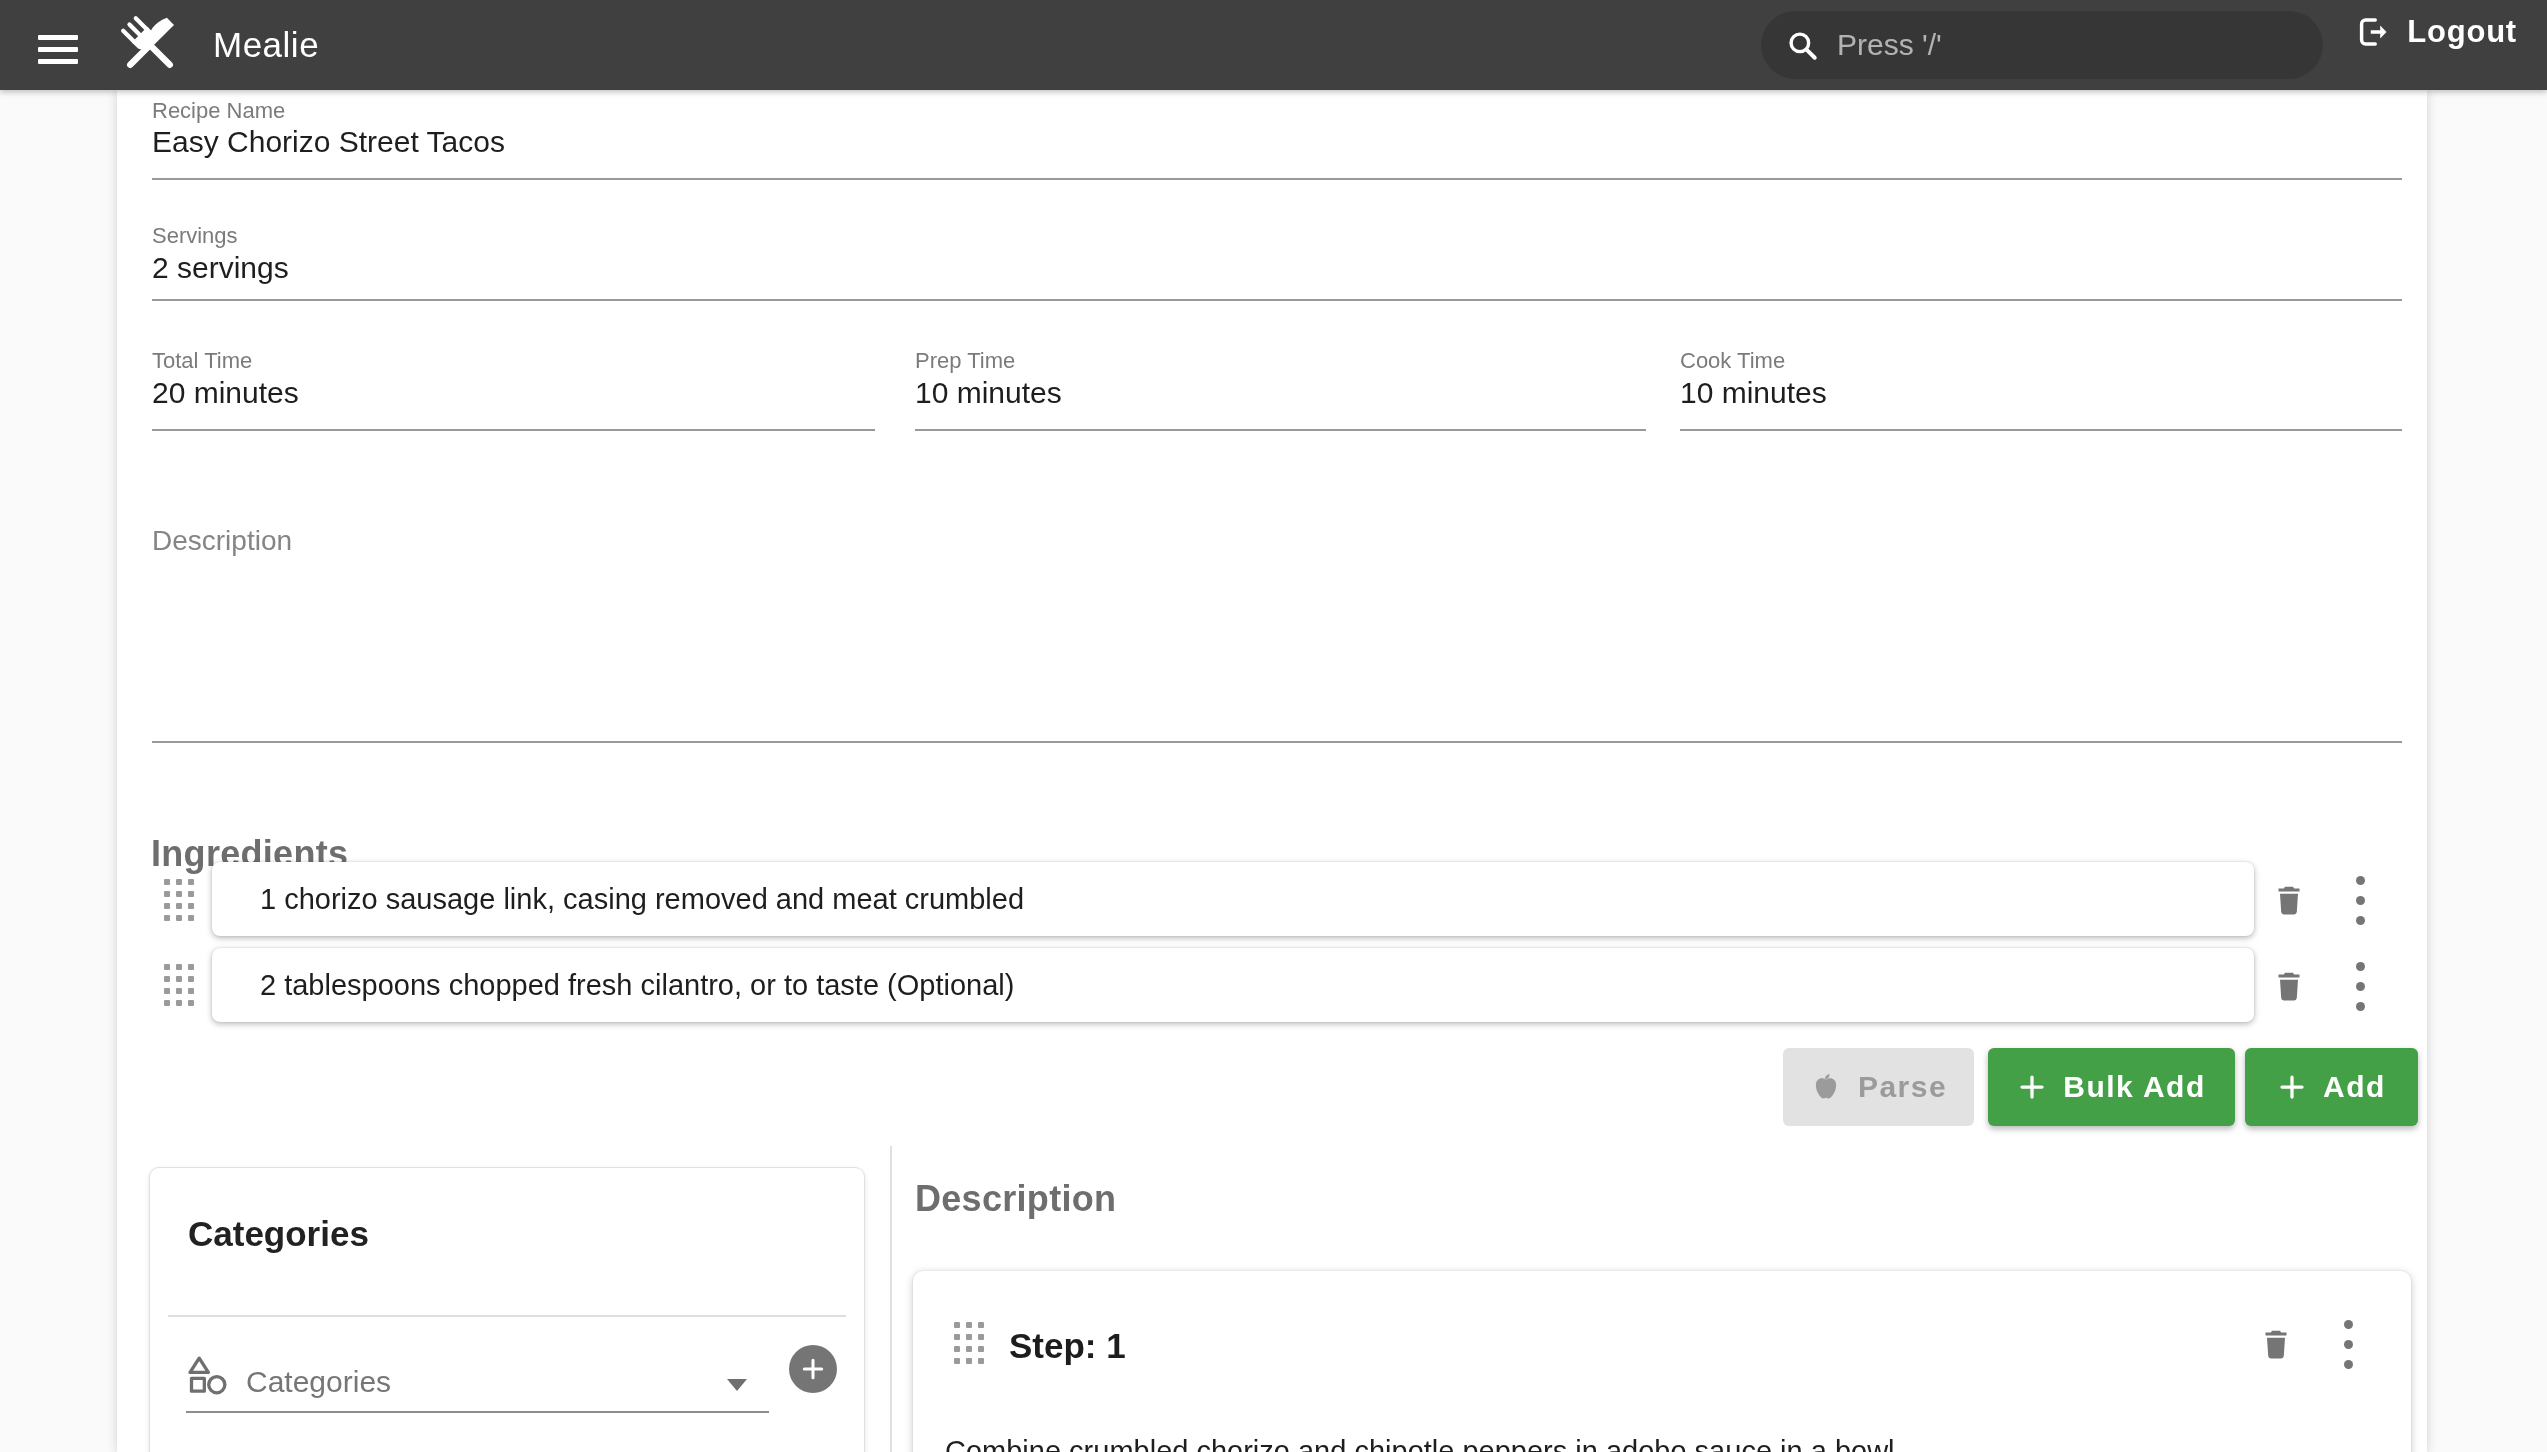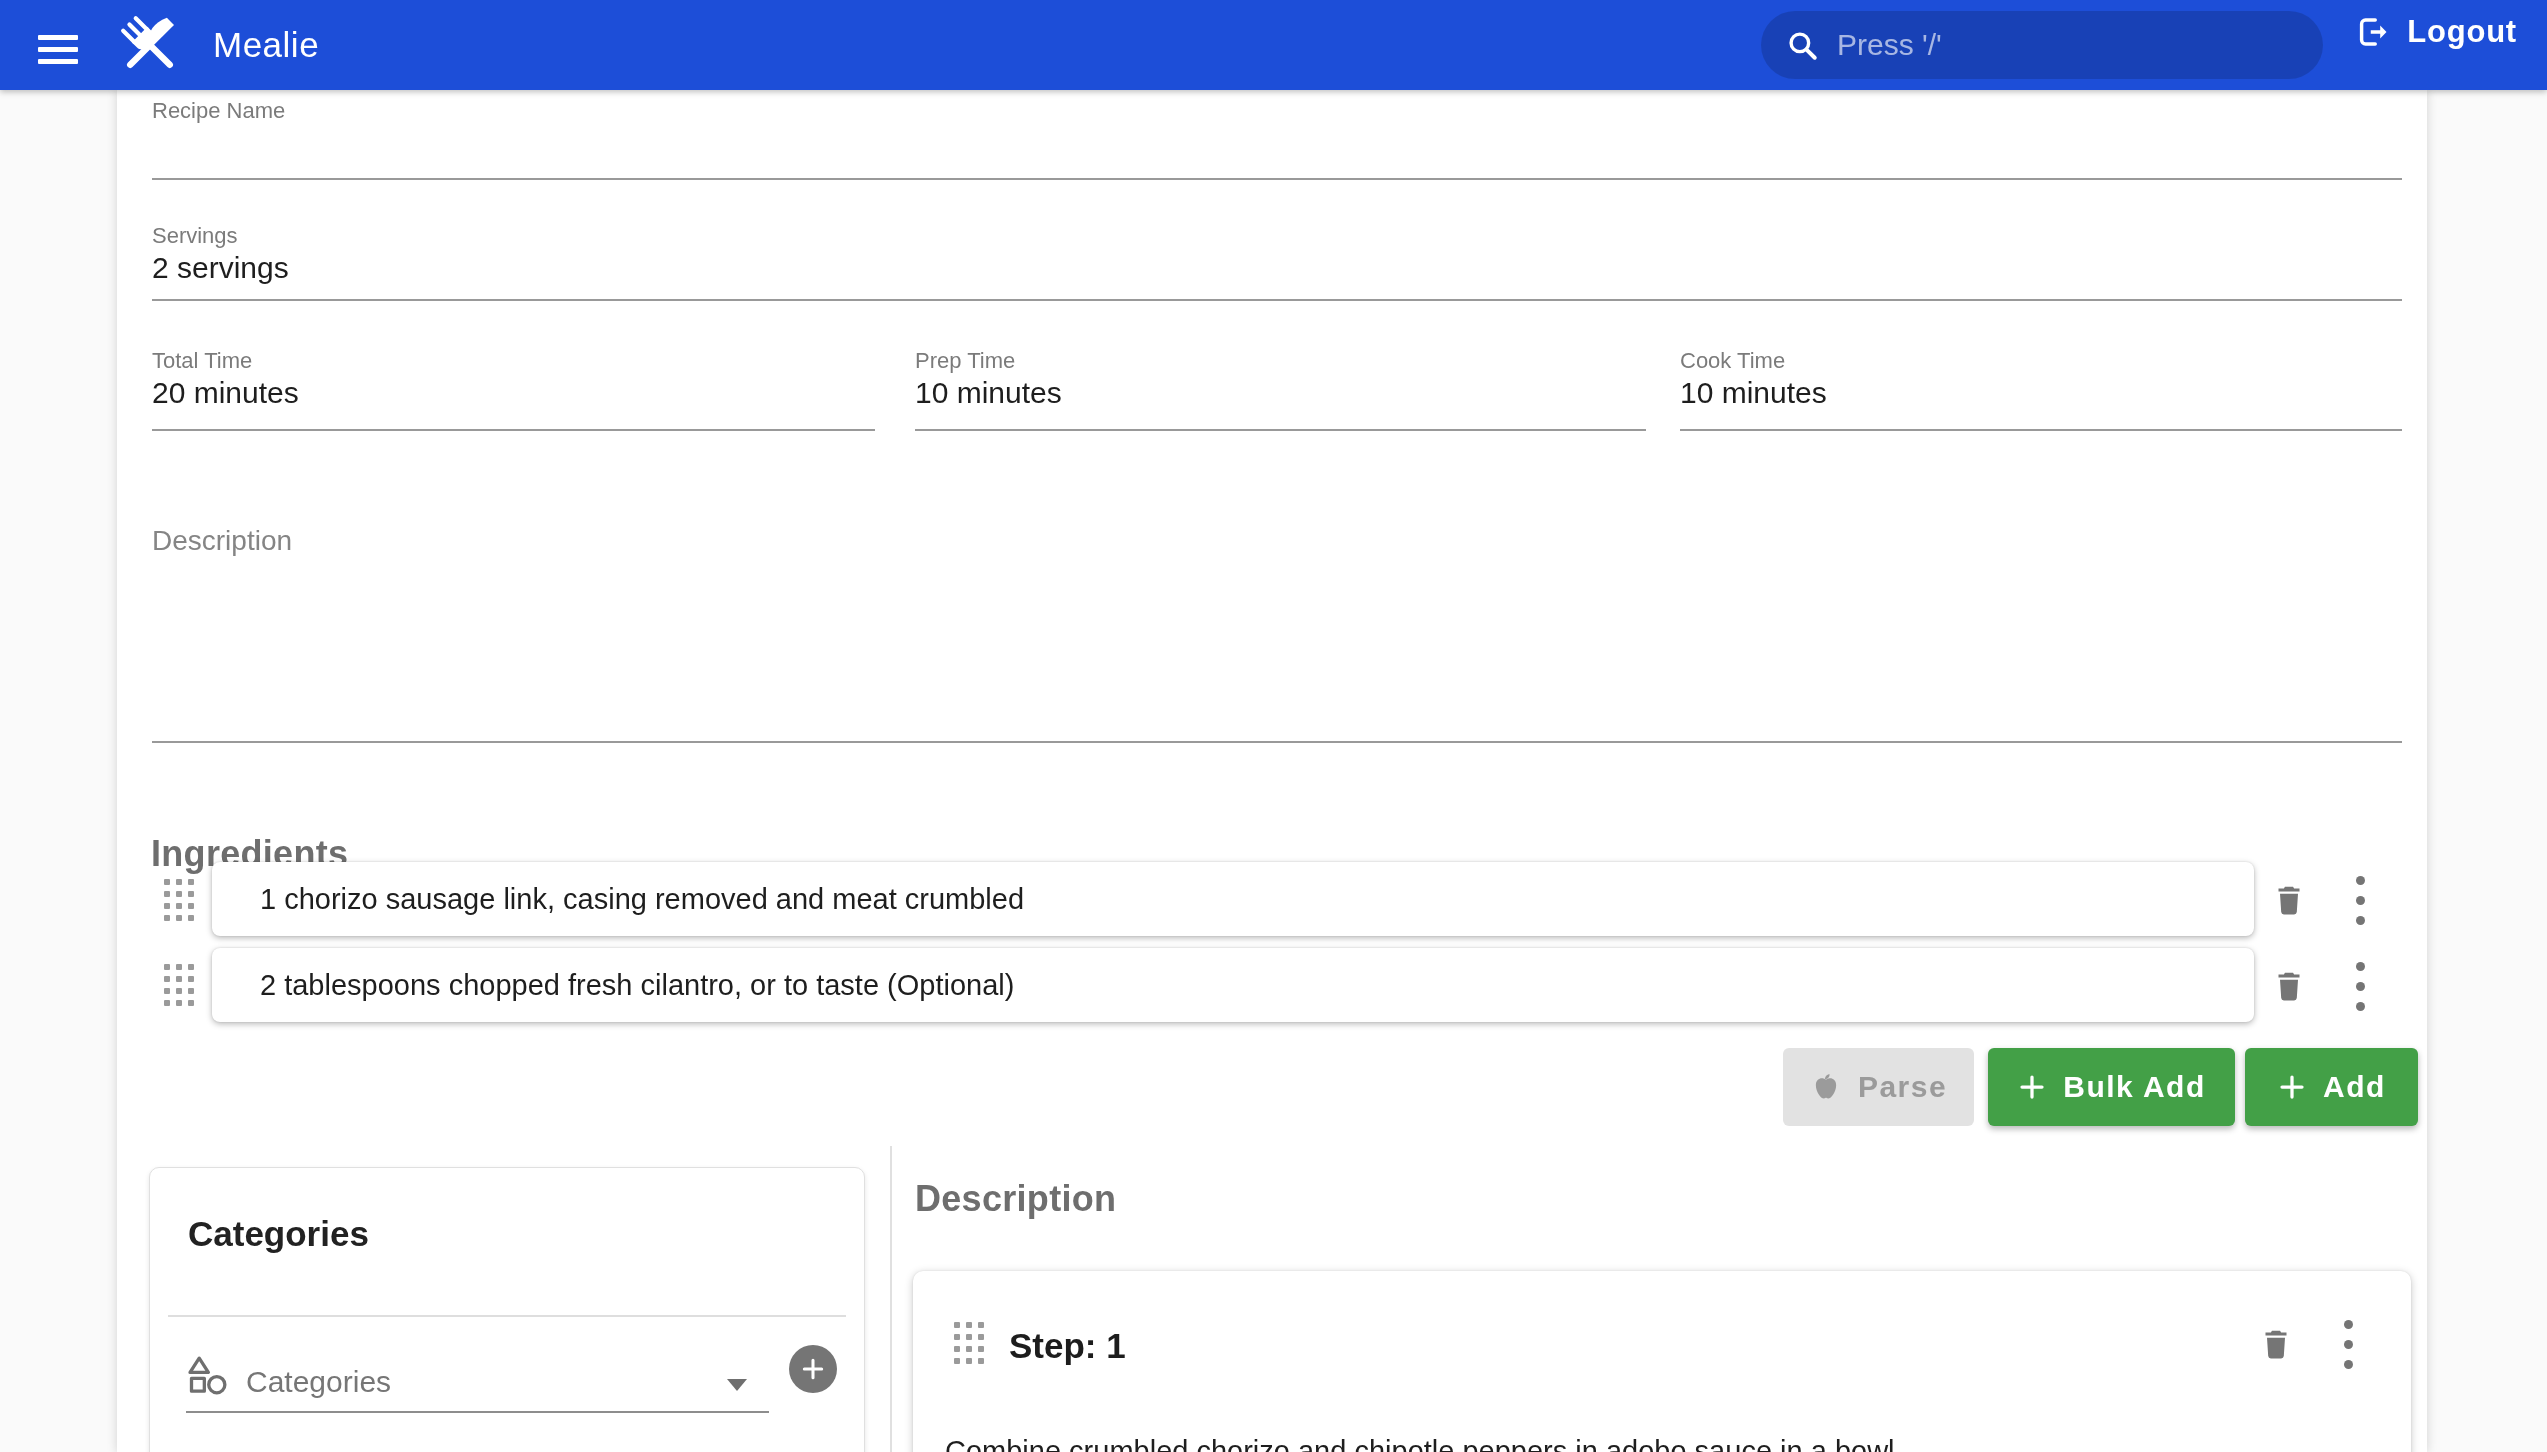--- a/index.html
+++ b/index.html
@@ -1,21 +1,21 @@
 <!DOCTYPE html>
 <html><head>
 <meta charset="utf-8">
 <style>
   * { margin:0; padding:0; box-sizing:border-box; }
   html,body { width:2547px; height:1453px; overflow:hidden; }
   body { font-family:"Liberation Sans","DejaVu Sans",sans-serif; background:#fafafa; }
   #screen { position:relative; width:2547px; height:1453px; overflow:hidden; }
 
   
-  .appbar { position:absolute; left:0; top:0; width:2547px; height:90px; background:#1d4ed8; z-index:10;
+  .appbar { position:absolute; left:0; top:0; width:2547px; height:90px; background:#404040; z-index:10;
             box-shadow:0 2px 6px rgba(0,0,0,.25); }
   .hamburger { position:absolute; left:34px; top:22px; width:48px; height:46px; padding:6px 4px; cursor:pointer; }
   .hamburger span { display:block; width:40px; height:5px; background:#fff; border-radius:1px; margin:7px 0; }
   .logo { position:absolute; left:113px; top:12px; width:74px; height:66px; }
   .app-title { position:absolute; left:213px; top:0; height:90px; line-height:90px;
                color:#fff; font-size:35px; font-weight:500; letter-spacing:0.5px; }
   .searchbar { position:absolute; left:1761px; top:11px; width:562px; height:68px; border-radius:34px;
                background:rgba(0,0,0,.155); display:flex; align-items:center; padding:0 24px; }
   .searchbar svg { flex:0 0 auto; }
   .search-placeholder { margin-left:18px; font-size:30px; color:rgba(255,255,255,.62); }
@@ -120,20 +120,21 @@
         <path d="M13.5 4 H7 a2.6 2.6 0 0 0 -2.6 2.6 v10.8 A2.6 2.6 0 0 0 7 20 h6.5" fill="none" stroke="#fff" stroke-width="2.3" stroke-linecap="round"></path>
         <path d="M10.5 10.9 h6.3 V7.6 L21 12 l-4.2 4.4 v-3.3 h-6.3 Z" fill="#fff"></path>
       </svg>
       <span class="logout-label">Logout</span>
     </div>
   </div>
 
   <div class="sheet"></div>
 
   <div class="field-label" style="left:152px; top:98px;">Recipe Name</div>
+  <input class="field-input" style="left: 152px; top: 125px; width: 2189px;" value="Easy Chorizo Street Tacos">
   <div class="underline" style="left:152px; top:178px; width:2250px;"></div>
 
   <div class="field-label" style="left:152px; top:223px;">Servings</div>
   <input class="field-input" style="left: 152px; top: 251px; width: 2189px;" value="2 servings">
   <div class="underline" style="left:152px; top:299px; width:2250px;"></div>
 
   <div class="field-label" style="left:152px; top:348px;">Total Time</div>
   <input class="field-input" style="left: 152px; top: 376px; width: 697px;" value="20 minutes">
   <div class="underline" style="left:152px; top:429px; width:723px;"></div>
 

